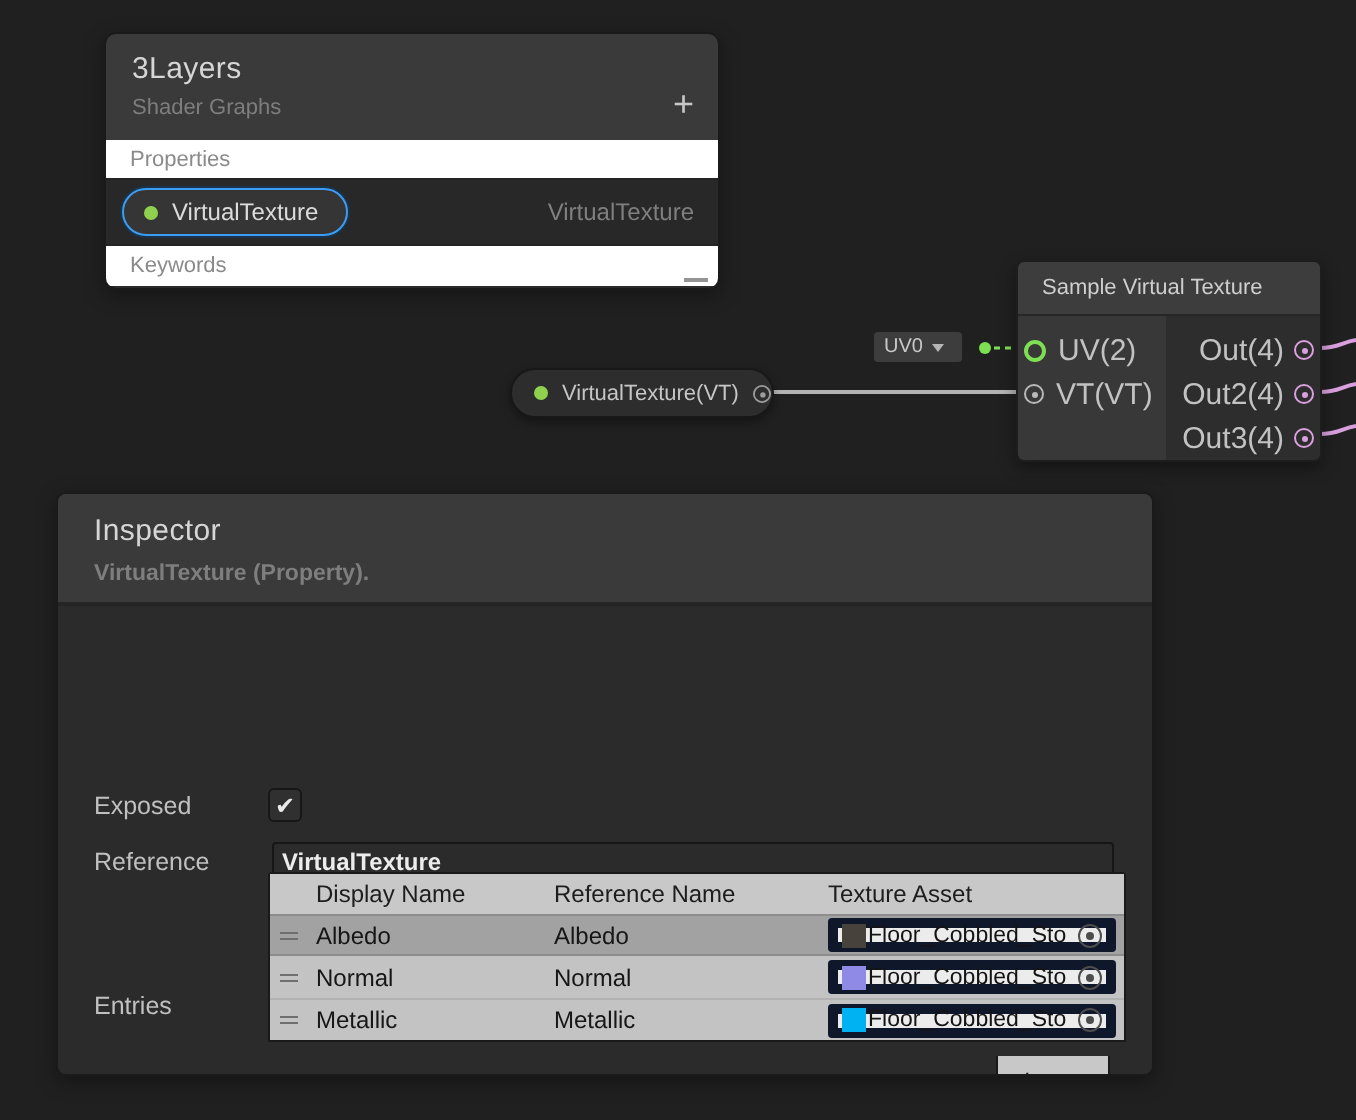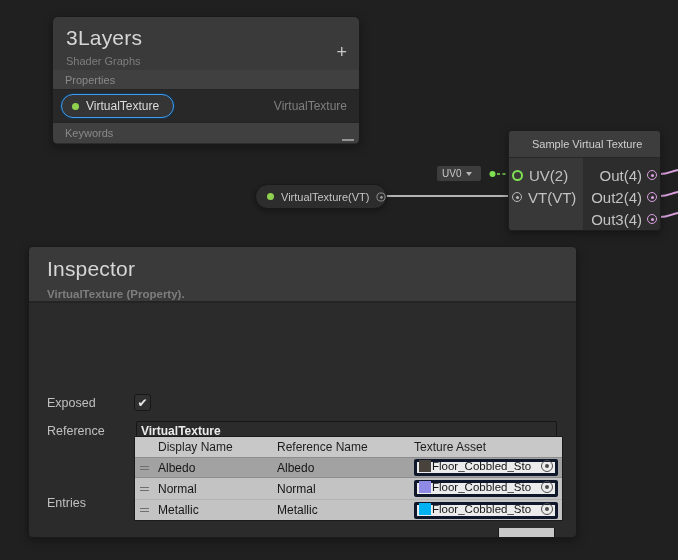--- a/index.html
+++ b/index.html
@@ -9,40 +9,40 @@
     background:#202020;
     font-family:"Liberation Sans",sans-serif;
     -webkit-font-smoothing:antialiased;
   }
   
   #edges{position:absolute;left:0;top:0;z-index:1;}
   
   .panel{position:absolute;z-index:2;border-radius:6px;border:1px solid #1a1a1a;
          box-shadow:0 3px 10px rgba(0,0,0,.35);overflow:hidden;background:#2b2b2b;}
   .panel-header{background:#3a3a3a;padding:9px 13px 8px 13px;position:relative;}
-  .panel-title{font-size:21px;color:#d6d6d6;letter-spacing:.2px;}
+  .panel-title{font-size:15px;color:#d6d6d6;letter-spacing:.2px;}
   .panel-sub{font-size:11px;color:#7e7e7e;margin-top:5px;}
   
   #blackboard{left:52px;top:16px;width:308px;height:129px;}
   #blackboard .panel-header{height:53px;}
   .bb-add{position:absolute;right:12px;top:26px;color:#c9c9c9;font-size:18px;line-height:18px;cursor:default;}
   .bb-section{height:20px;line-height:20px;padding-left:12px;font-size:11px;color:#8a8a8a;
-              border-bottom:1px solid #242424;background:#404040;}
+              border-bottom:1px solid #242424;background:#ffffff;}
   .bb-proprow{height:33px;background:#282828;display:flex;align-items:center;border-bottom:1px solid #242424;}
   .pill{margin-left:8px;height:24px;border-radius:13px;border:1.5px solid #3E9BF0;background:#353535;
         display:flex;align-items:center;gap:7px;padding:0 14px 0 10px;box-shadow:0 0 0 1px #17344d;}
   .dot{width:7px;height:7px;border-radius:50%;flex:0 0 auto;}
   .pill-label{font-size:12px;color:#dcdcdc;white-space:nowrap;}
   .bb-type{margin-left:auto;margin-right:12px;font-size:12px;color:#7f7f7f;}
   .resize-dash{position:absolute;right:5px;bottom:3px;width:12px;height:2px;background:#949494;}
   
   #samplenode{left:508px;top:130px;width:153px;border-radius:4px;z-index:2;position:absolute;
               border:1px solid #1d1d1d;box-shadow:0 3px 8px rgba(0,0,0,.4);overflow:hidden;}
   .node-title{height:27px;line-height:27px;background:#3d3d3d;color:#cfcfcf;font-size:11px;
-              padding:0 23px;border-bottom:1px solid #262626;white-space:nowrap;}
+              padding:0 12px;border-bottom:1px solid #262626;white-space:nowrap;}
   .node-body{display:flex;min-height:70px;}
   .node-in{width:74px;background:#383838;padding-top:6px;}
   .node-out{flex:1;background:#2d2d2d;padding-top:6px;}
   .port-row{height:22px;display:flex;align-items:center;gap:6px;padding-left:3px;}
   .port-row.out{justify-content:flex-end;padding-right:3px;gap:5px;}
   .port-label{font-size:15px;color:#c2c2c2;white-space:nowrap;}
   .port-hollow{width:11px;height:11px;border-radius:50%;border:2px solid #7de052;background:#383838;flex:0 0 auto;}
   .port-ring{width:10px;height:10px;border-radius:50%;border:1.5px solid #b9b9b9;
              display:flex;align-items:center;justify-content:center;flex:0 0 auto;}
   .port-ring i{width:3px;height:3px;border-radius:50%;background:#b9b9b9;}
@@ -82,22 +82,22 @@
   .et-header .c2{width:137px;}
   .et-header .c3{flex:1;}
   .et-row{height:21px;background:#c3c3c3;display:flex;align-items:center;padding-left:5px;
           border-top:1px solid #b2b2b2;font-size:12px;color:#161616;}
   .et-row.selected{background:#a2a2a2;border-top:1px solid #8d8d8d;border-bottom:1px solid #8d8d8d;}
   .et-row.selected + .et-row{border-top:none;}
   .drag{width:18px;display:flex;flex-direction:column;gap:2px;flex:0 0 auto;cursor:grab;}
   .drag i{display:block;width:9px;height:1px;background:#6f6f6f;}
   .et-display{width:119px;}
   .et-reference{width:137px;}
-  .objfield{flex:1;margin-right:4px;height:17px;background:#ececec;border:3px solid #0f172a;
-            border-radius:2px;display:flex;align-items:flex-end;padding:1px 2px;min-width:0;cursor:default;}
+  .objfield{flex:1;margin-right:4px;height:17px;background:#ececec;border:5px solid #0f172a;
+            border-radius:2px;display:flex;align-items:center;padding:1px 2px;min-width:0;cursor:default;}
   .swatch{width:12px;height:12px;flex:0 0 aupx;flex:0 0 auto;}
   .objname{flex:1;font-size:11.5px;color:#141414;white-space:nowrap;overflow:hidden;margin-left:1px;}
   .picker{width:12px;height:12px;border:1px solid #4d4d4d;border-radius:50%;flex:0 0 auto;
           display:flex;align-items:center;justify-content:center;cursor:default;}
   .picker i{width:4px;height:4px;border-radius:50%;background:#4d4d4d;}
   .et-footer{position:absolute;left:469px;top:225px;width:57px;height:25px;background:#c8c8c8;
              border-radius:0 0 3px 3px;display:flex;align-items:center;justify-content:center;gap:17px;
              font-size:15px;color:#222;border:1px solid #1a1a1a;border-top:none;}
   .et-footer span{cursor:default;line-height:15px;}
 </style>

